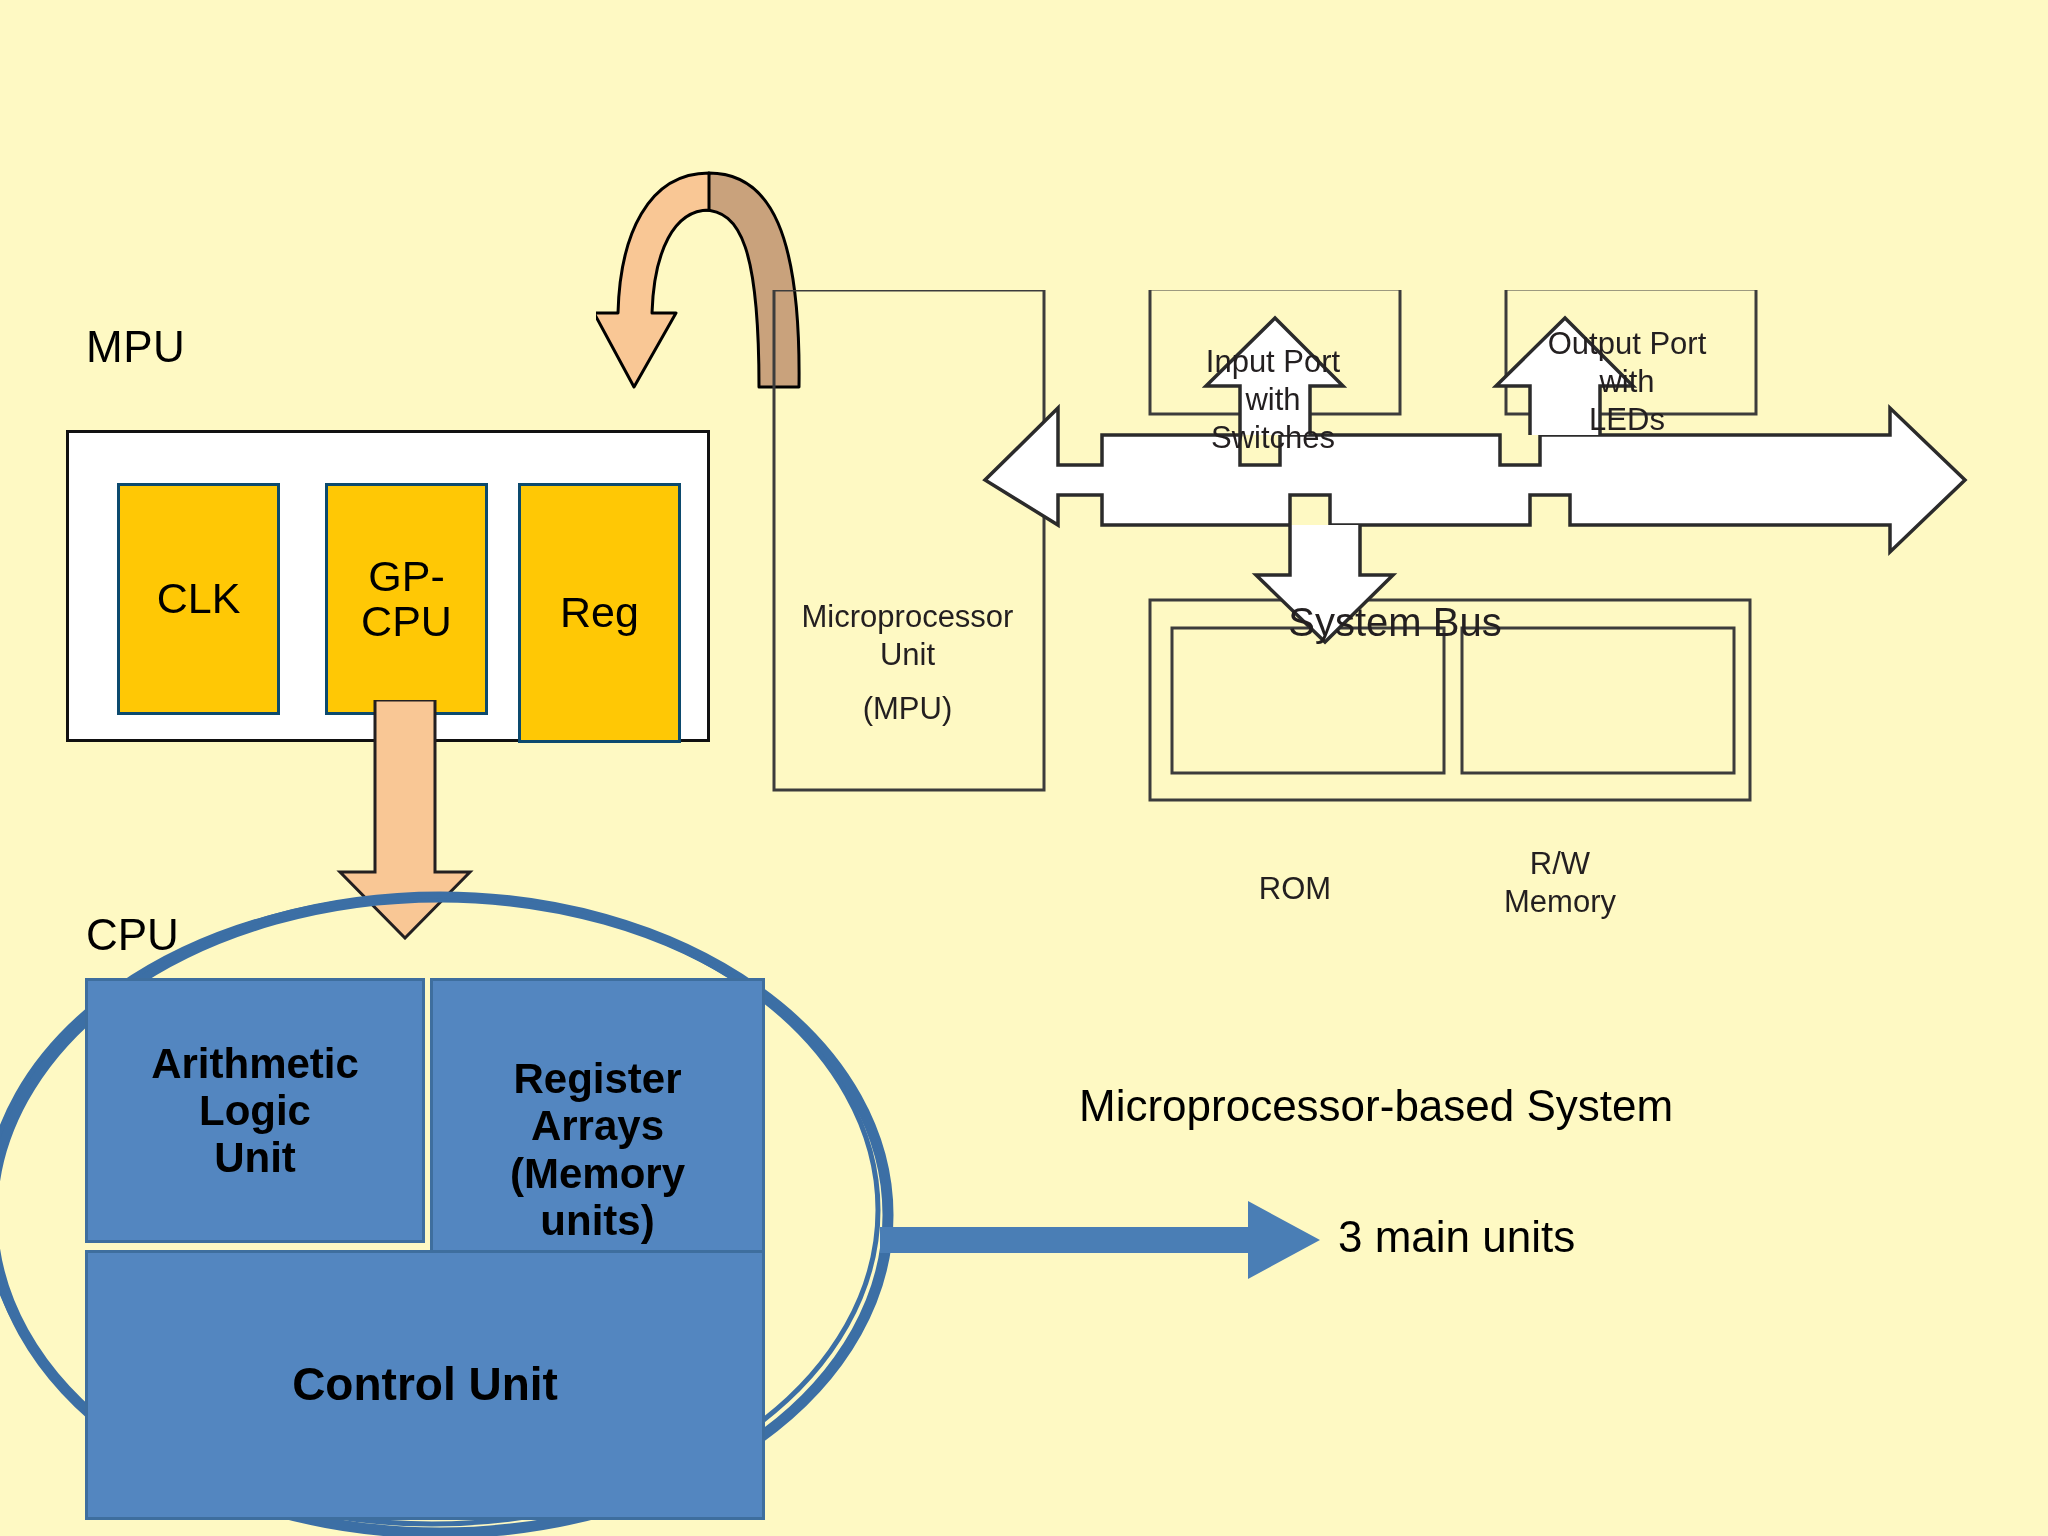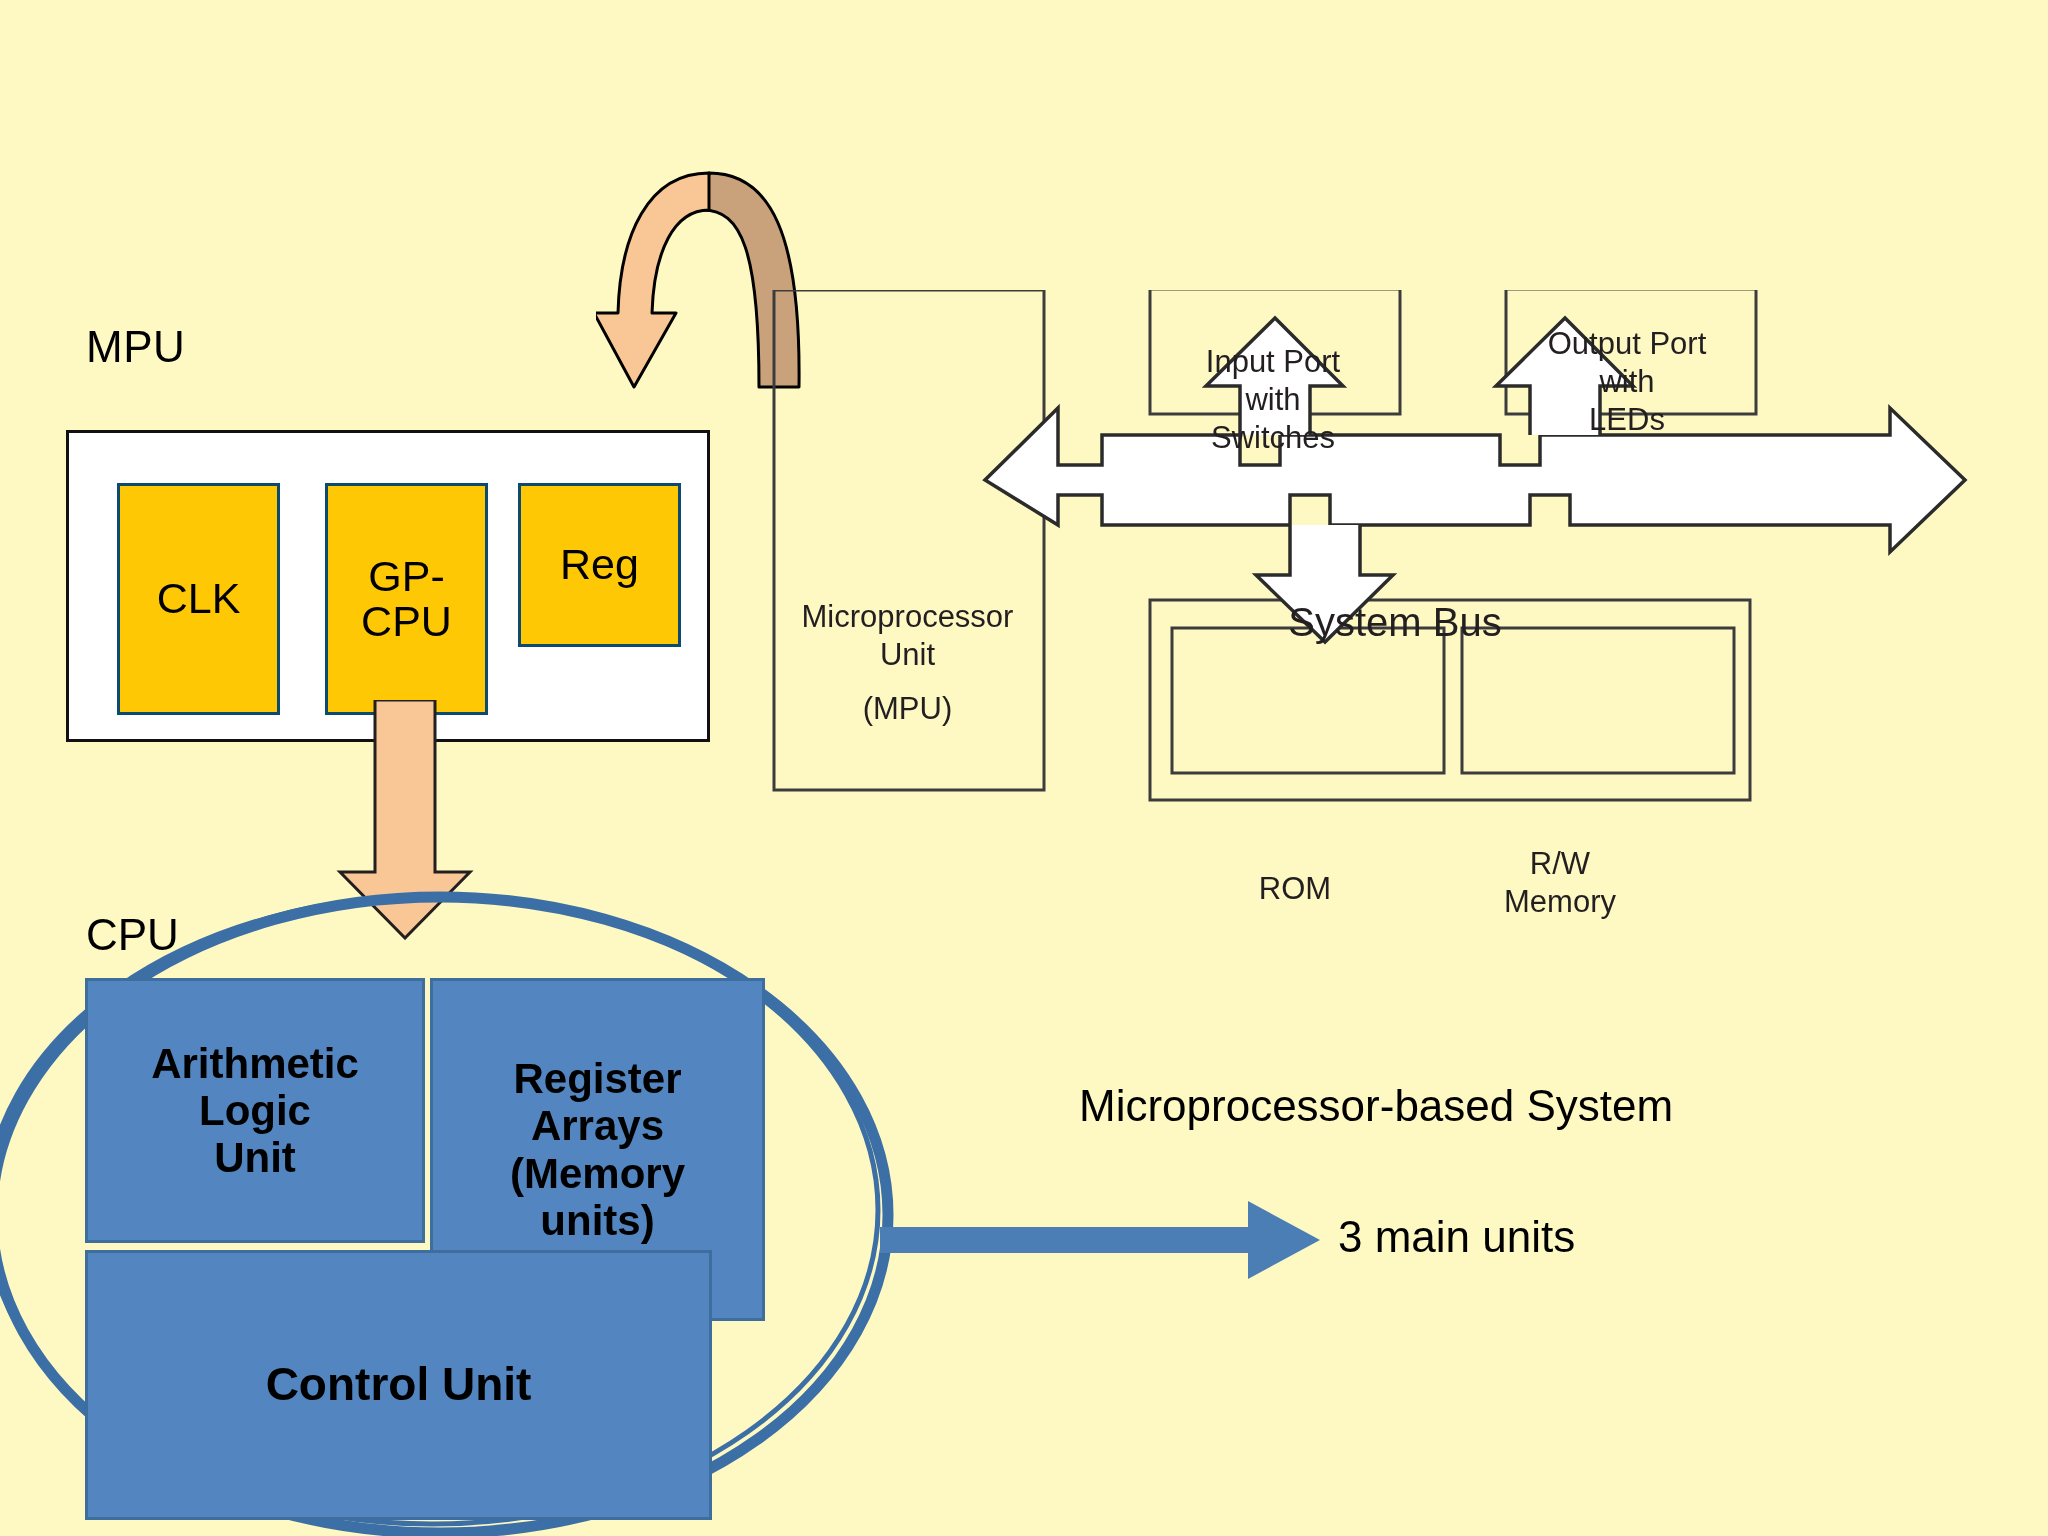--- a/index.html
+++ b/index.html
@@ -48,21 +48,21 @@
     align-items: center;
     justify-content: center;
     text-align: center;
     color: #000000;
     font-size: 43px;
     line-height: 1.05;
     font-family: "Liberation Sans", sans-serif;
   }
   #box-clk { left: 117px; top: 483px; width: 163px; height: 232px; }
   #box-gpcpu { left: 325px; top: 483px; width: 163px; height: 232px; }
-  #box-reg  { left: 518px; top: 483px; width: 163px; height: 164px; }
+  #box-reg  { left: 518px; top: 483px; width: 163px; height: 260px; }
 
   
   #arrow-gpcpu-to-cpu { left: 330px; top: 700px; width: 150px; height: 240px; }
 
   
   #curved-arrow { left: 596px; top: 155px; width: 250px; height: 250px; }
 
   
   #mbs-svg { left: 740px; top: 290px; width: 1230px; height: 700px; }
 
@@ -99,21 +99,21 @@
     justify-content: center;
     text-align: center;
     color: #000000;
     font-weight: bold;
     font-size: 42px;
     line-height: 1.12;
     font-family: "Liberation Sans", sans-serif;
   }
   #box-alu { left: 85px; top: 978px; width: 340px; height: 265px; }
   #box-regarr { left: 430px; top: 978px; width: 335px; height: 343px; }
-  #box-cu { left: 85px; top: 1250px; width: 627px; height: 270px; font-size: 46px; }
+  #box-cu { left: 85px; top: 1250px; width: 680px; height: 270px; font-size: 46px; }
 
   
   #lbl-mbs {
     left: 1079px; top: 1081px;
     font-size: 44px;
   }
   #lbl-3units {
     left: 1338px; top: 1212px;
     font-size: 44px;
   }

